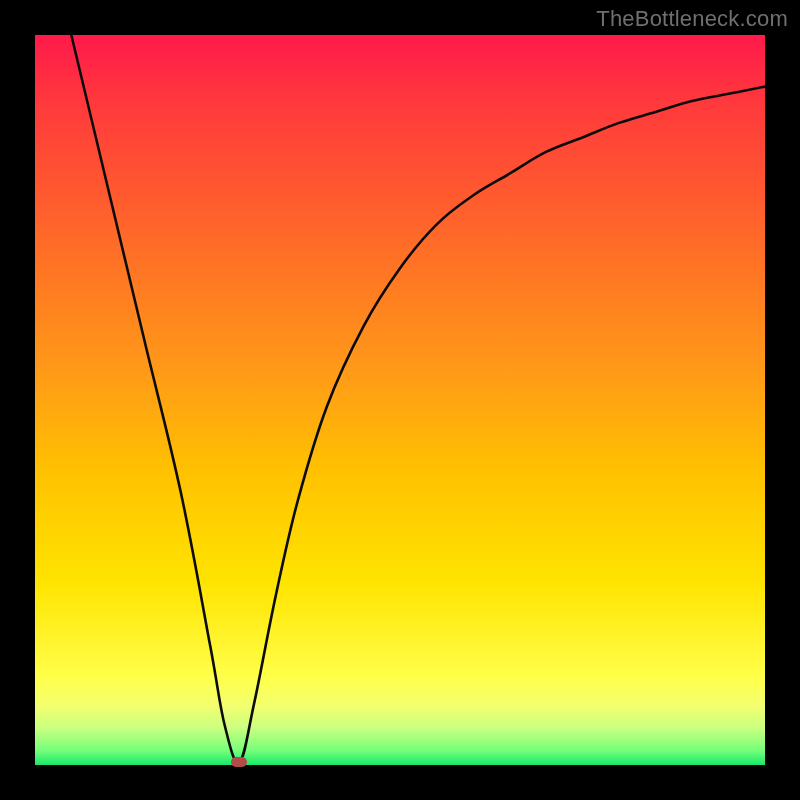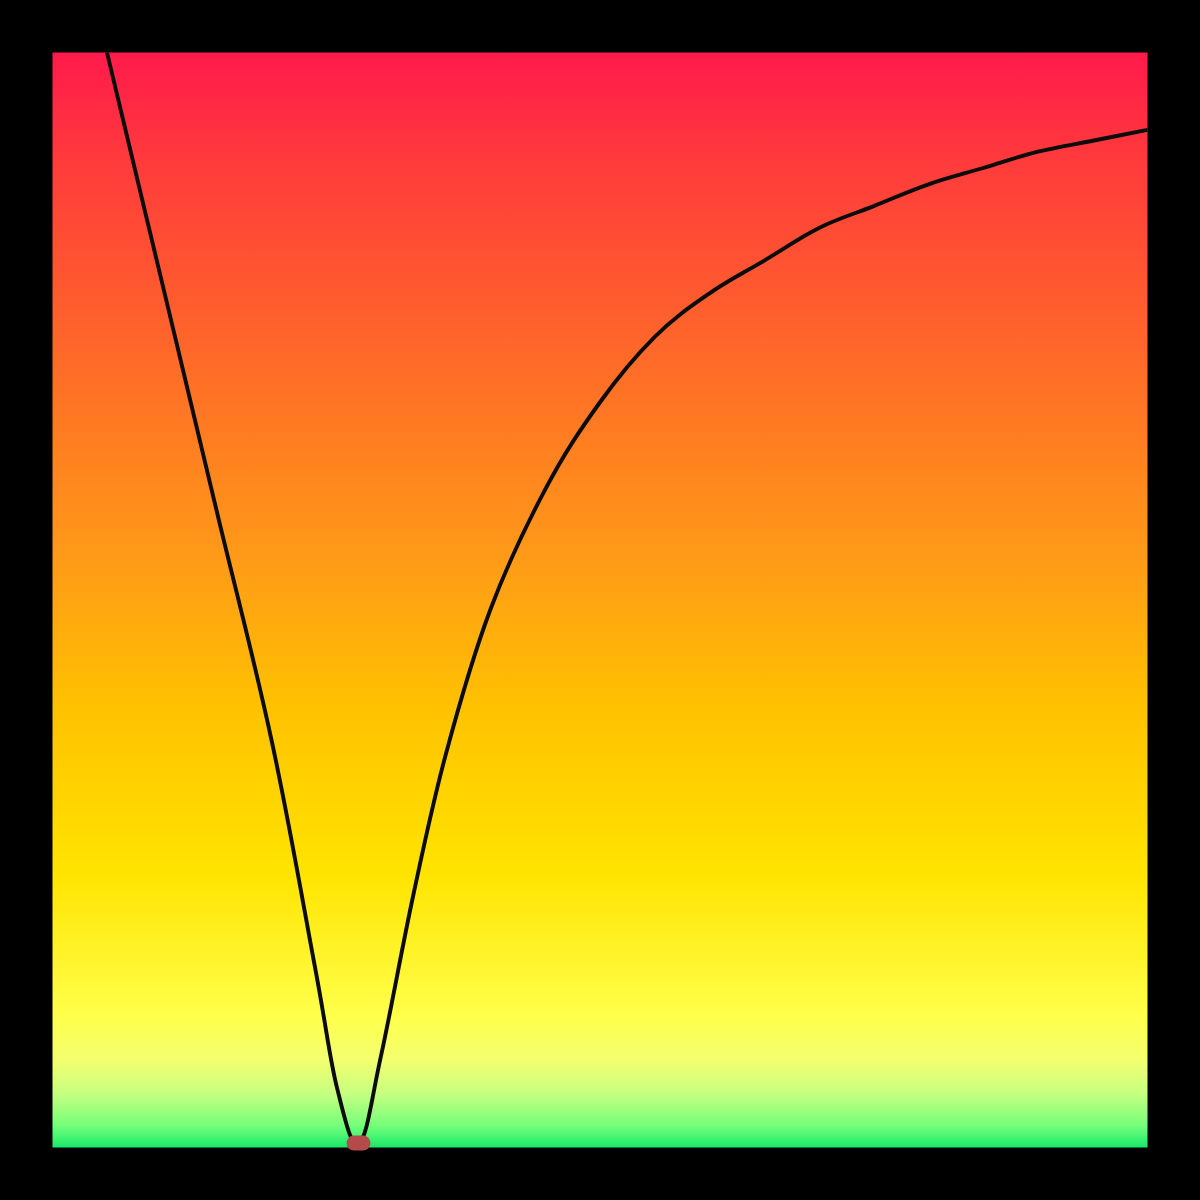--- a/index.html
+++ b/index.html
@@ -72,14 +72,15 @@
   <div class="plot-area">
 
     <svg class="curve" viewBox="0 0 730 730" preserveAspectRatio="none">
       <path id="curve-path" fill="none" stroke="#0c0c0c" stroke-width="2.6" stroke-linecap="round" stroke-linejoin="round" d="M 36.50 0.73 C 43.07 28.19, 59.86 98.35, 73.00 153.26 C 86.14 208.18, 96.36 250.88, 109.50 305.80 C 122.64 360.71, 134.17 403.42, 146.00 458.33 C 157.83 513.24, 167.32 569.03, 175.20 610.86 C 183.08 652.70, 184.54 669.84, 189.80 690.76 C 195.06 711.68, 199.14 731.00, 204.40 727.08 C 209.66 723.16, 212.43 699.04, 219.00 668.97 C 225.57 638.90, 233.02 596.63, 240.90 560.02 C 248.78 523.41, 253.60 499.59, 262.80 465.59 C 272.00 431.60, 280.17 402.55, 292.00 371.17 C 303.83 339.79, 315.36 316.11, 328.50 291.27 C 341.64 266.43, 351.86 251.47, 365.00 233.16 C 378.14 214.86, 388.36 202.66, 401.50 189.58 C 414.64 176.51, 424.86 169.68, 438.00 160.53 C 451.14 151.37, 461.36 146.58, 474.50 138.74 C 487.64 130.89, 497.86 123.48, 511.00 116.95 C 524.14 110.41, 534.36 107.65, 547.50 102.42 C 560.64 97.19, 570.86 92.47, 584.00 87.89 C 597.14 83.32, 607.36 80.92, 620.50 77.00 C 633.64 73.07, 643.86 69.37, 657.00 66.10 C 670.14 62.83, 680.36 61.45, 693.50 58.84 C 706.64 56.22, 723.43 52.88, 730.00 51.57"></path>
     </svg>
 
     <div class="marker" id="min-marker" style="left: 204.4px; top: 727.08px; background: rgb(181, 74, 74);"></div>
 
   </div>
 
+  <div class="watermark">TheBottleneck.com</div>
 
 </div>
 
 </body></html>

